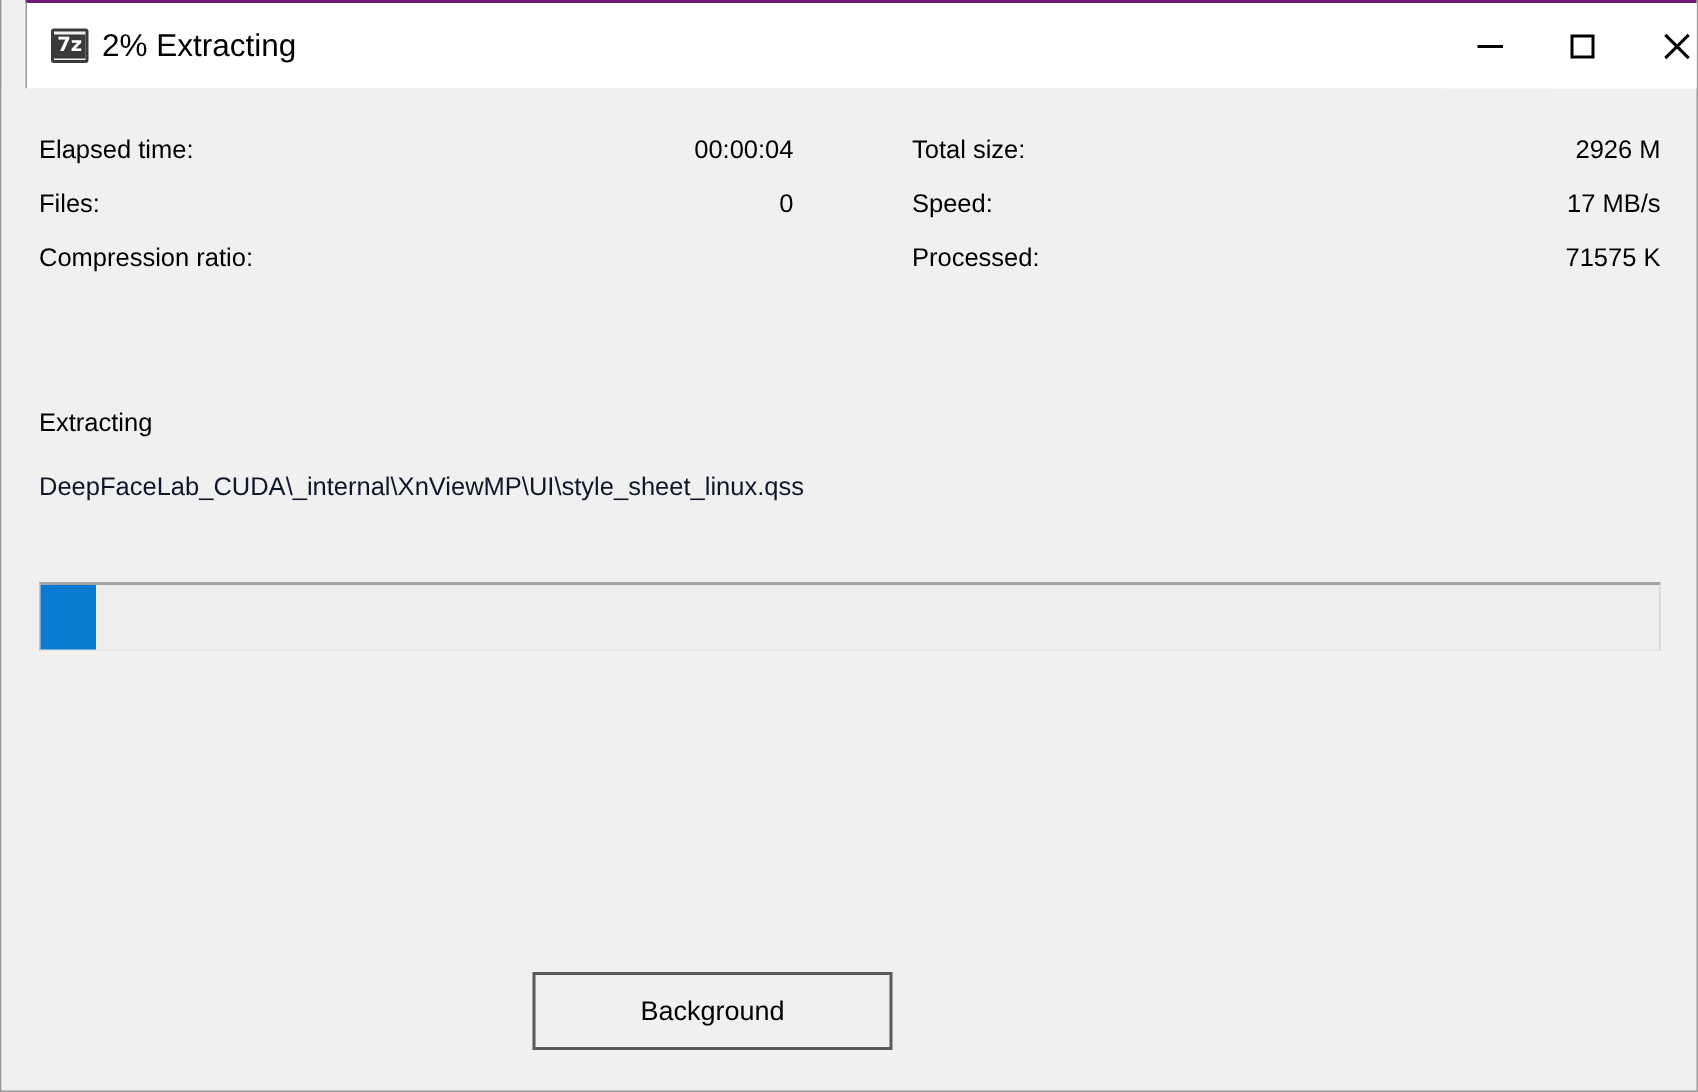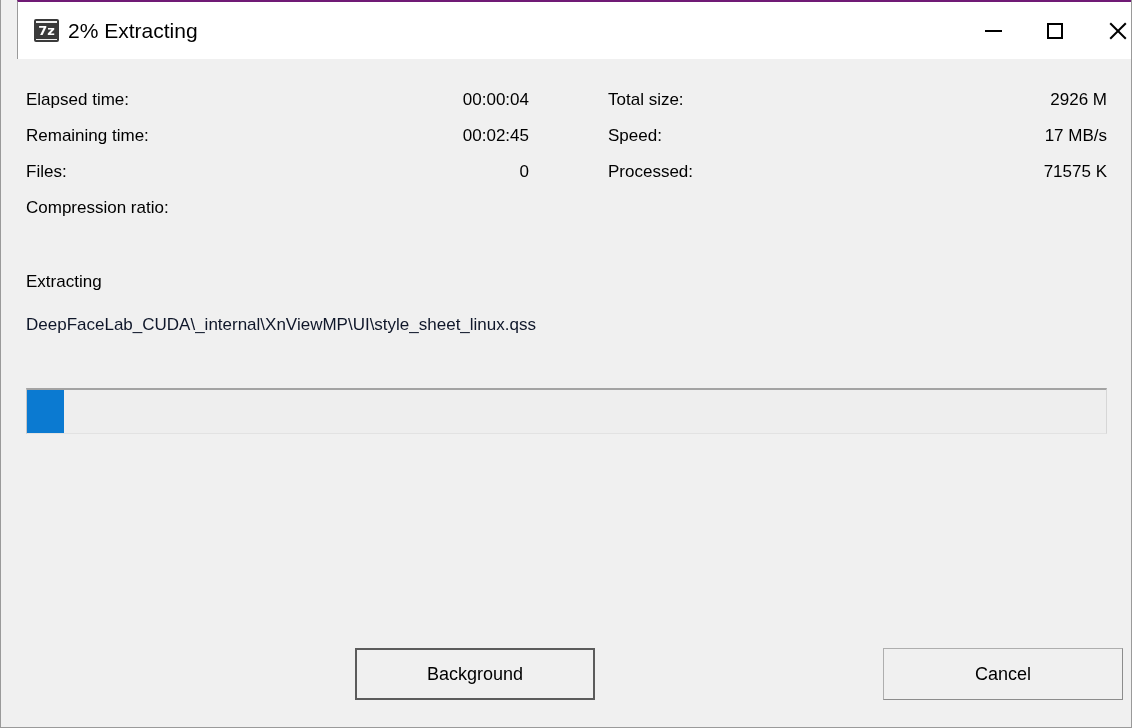--- a/index.html
+++ b/index.html
@@ -266,24 +266,20 @@
   <div id="body">
 
     <div class="stats">
 
       <div class="stat-col left">
         <div class="stat-row">
           <span class="stat-label">Elapsed time:</span>
           <span class="stat-value">00:00:04</span>
         </div>
         <div class="stat-row">
-          <span class="stat-label">Remaining time:</span>
-          <span class="stat-value">00:02:45</span>
-        </div>
-        <div class="stat-row">
           <span class="stat-label">Files:</span>
           <span class="stat-value">0</span>
         </div>
         <div class="stat-row">
           <span class="stat-label">Compression ratio:</span>
           <span class="stat-value"></span>
         </div>
       </div>
 
       <div class="stat-col right">
@@ -305,17 +301,16 @@
 
     <div id="operation">Extracting</div>
     <div id="filepath">DeepFaceLab_CUDA\_internal\XnViewMP\UI\style_sheet_linux.qss</div>
 
     <div id="progress-track">
       <div id="progress-fill"></div>
     </div>
 
     <div class="buttons">
       <div class="btn default" id="btn-background">Background</div>
-      <div class="btn" id="btn-cancel">Cancel</div>
     </div>
 
   </div>
 </div>
 
 </body></html>

